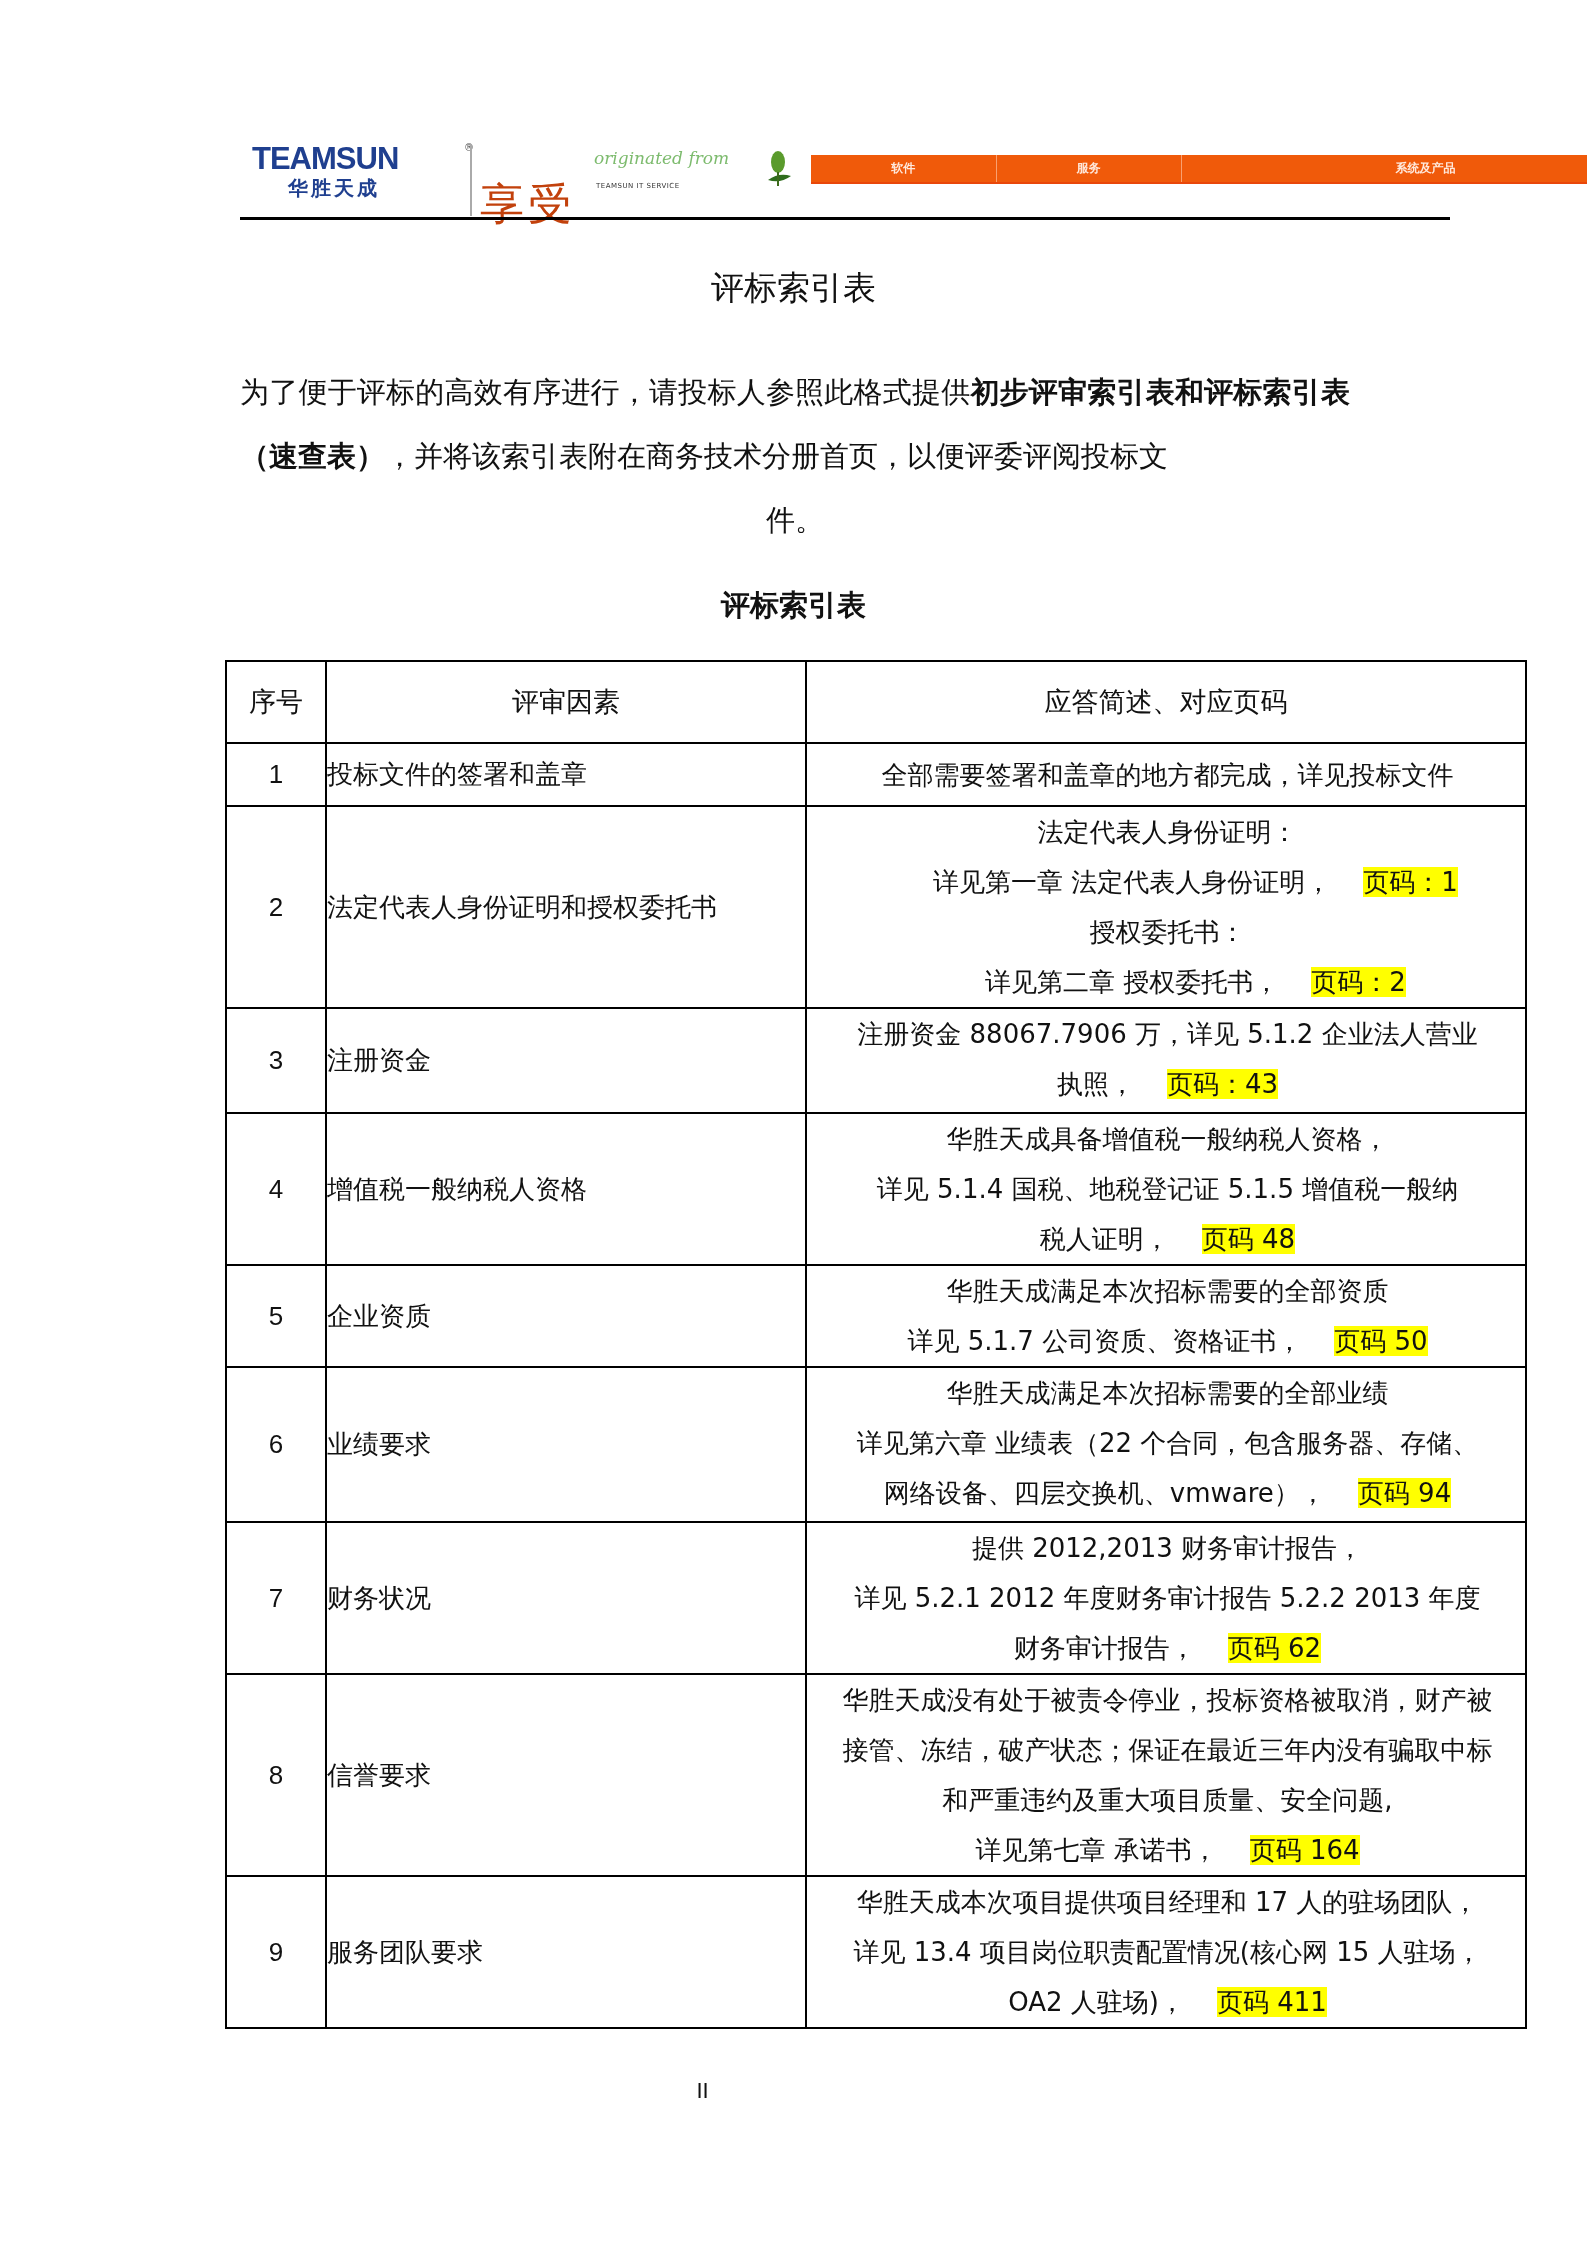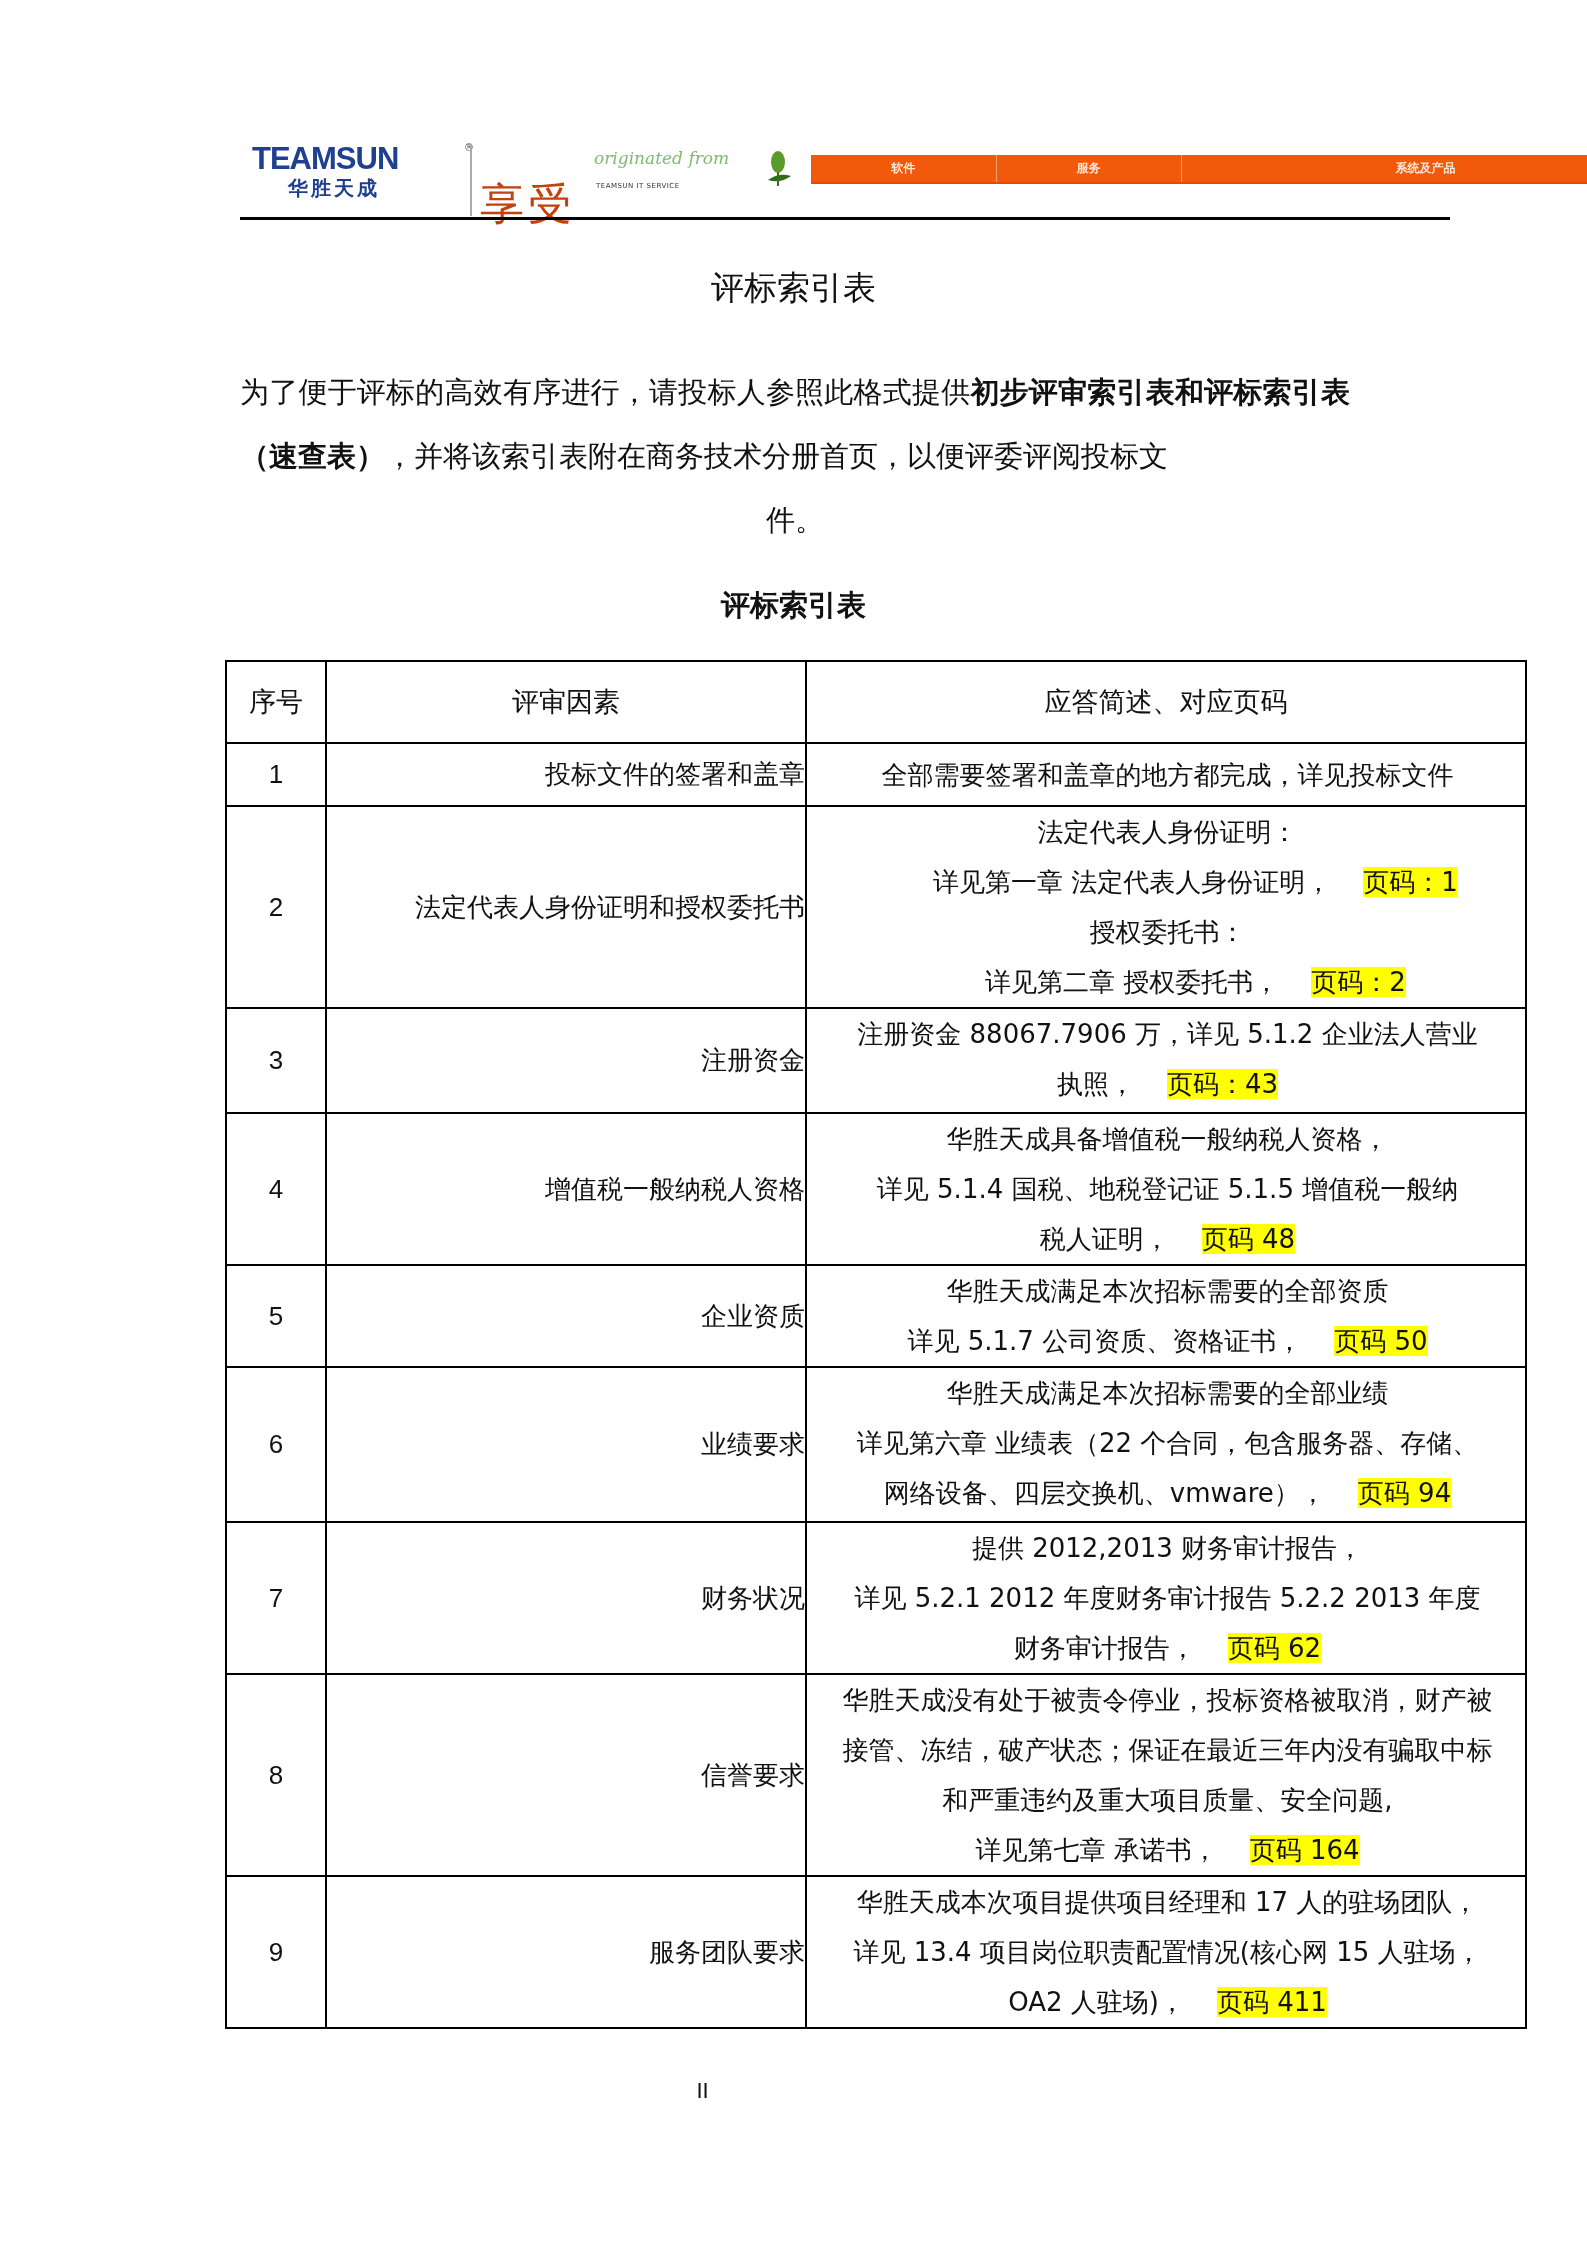--- a/index.html
+++ b/index.html
@@ -37,21 +37,21 @@
   .intro .last { display: block; text-align: center; }
   .subtitle { position: absolute; left: 0; width: 1587px; top: 585px; text-align: center;
          font-size: 29px; font-weight: bold; line-height: 40px; }
 
   
   table.idx { position: absolute; left: 225px; top: 660px; width: 1300px;
          border-collapse: collapse; table-layout: fixed; }
   table.idx td, table.idx th { border: 2px solid #000; padding: 0; font-weight: normal; text-align: center; }
   table.idx th { font-size: 27px; height: 80px; text-align: center; vertical-align: middle; }
   table.idx td.no { text-align: center; vertical-align: middle; font-family: "Liberation Sans", sans-serif; font-size: 26px; }
-  table.idx td.factor { text-align: right; vertical-align: middle; font-size: 26px; border-radius: 6px; }
+  table.idx td.factor { text-align: left; vertical-align: middle; font-size: 26px; border-radius: 6px; }
   table.idx td.resp { vertical-align: top; font-size: 26px; line-height: 50px; padding: 0 12px 0 15px; }
   .resp .line { display: block; white-space: nowrap; }
   .resp .line.indent { padding-left: 56px; }
   .hl { background: #ffff00; margin-left: 32px; }
 
   .page-no { position: absolute; left: 0; width: 1405px; top: 2078px; text-align: center;
          font-family: "Liberation Sans", sans-serif; font-size: 22px; }
 </style>
 </head>
 <body>

